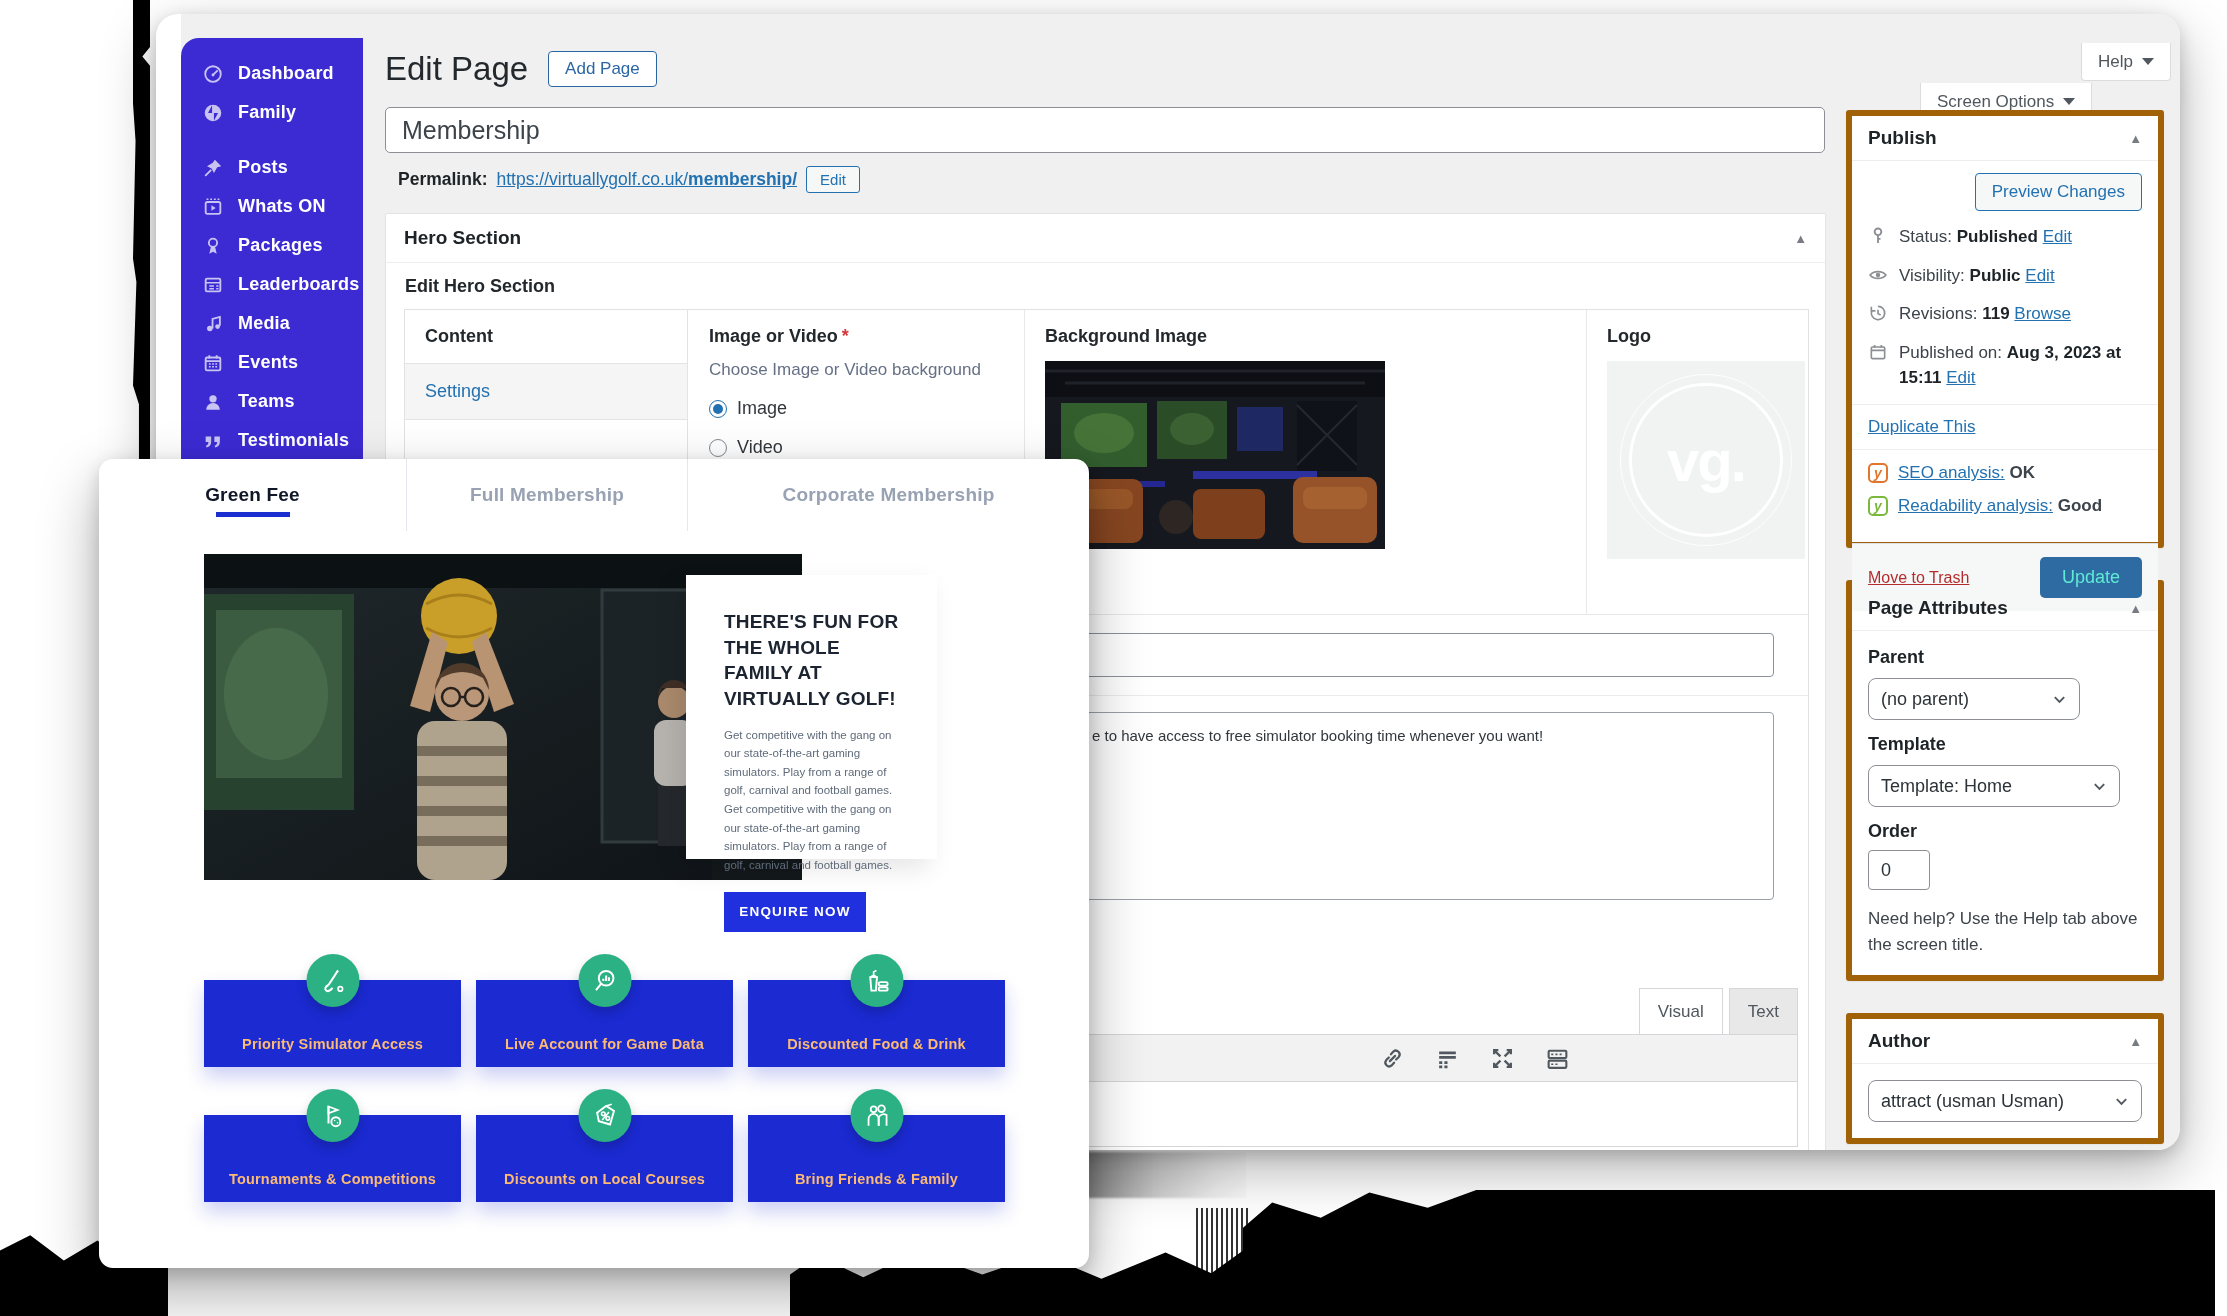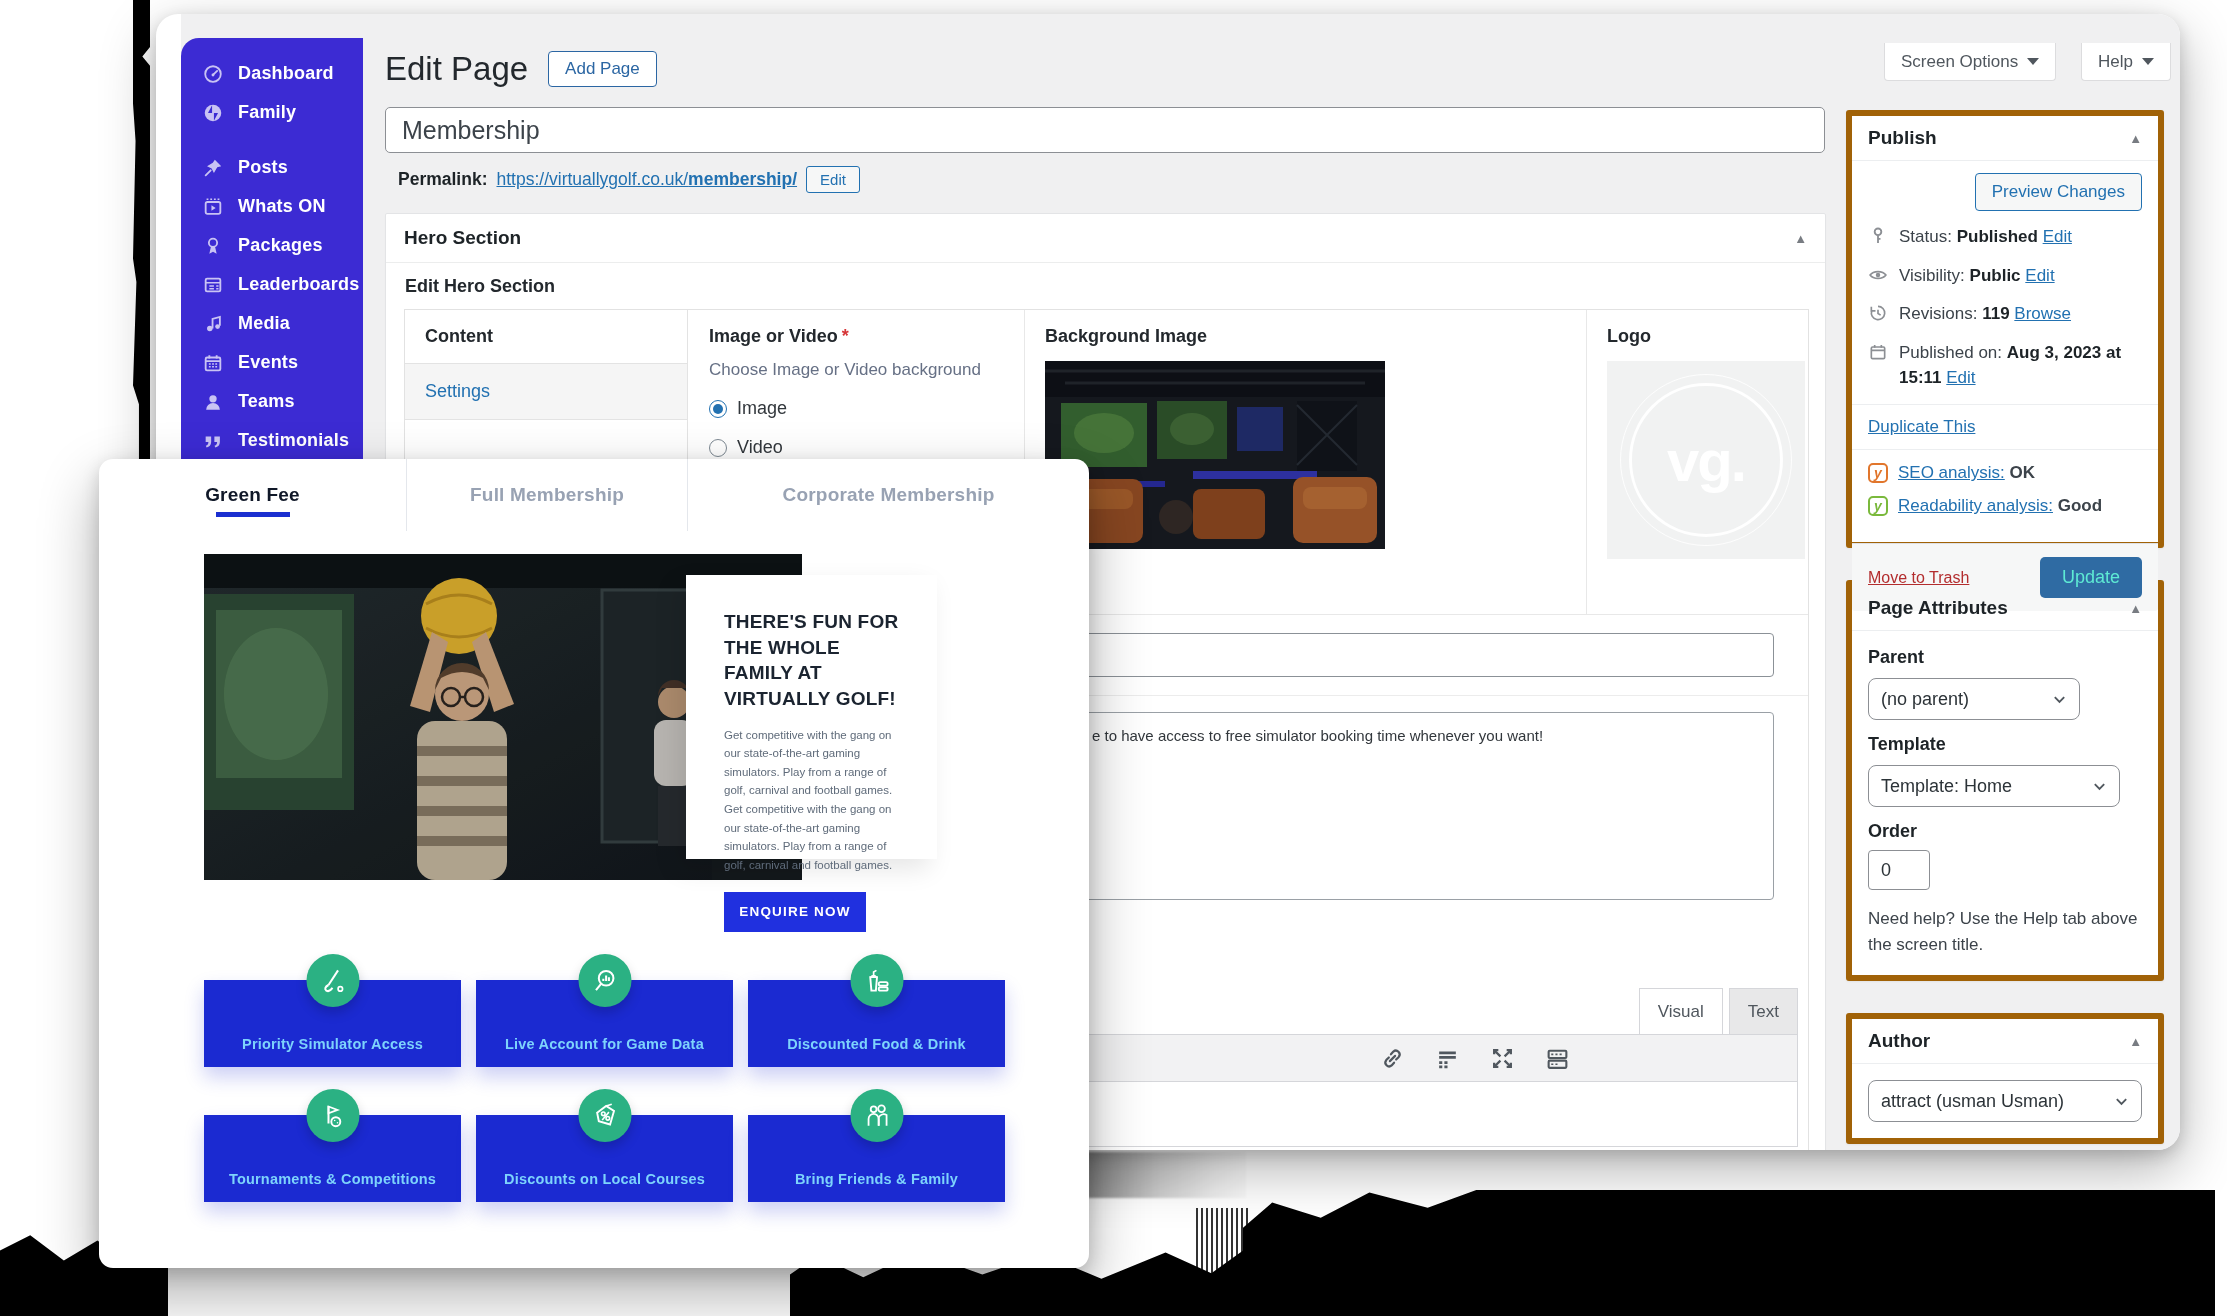--- a/index.html
+++ b/index.html
@@ -36,21 +36,21 @@
   .sb-item .ic{width:22px;height:22px;color:#c9c3f4;flex:0 0 auto;}
   .sb-gap{height:16px;}
   
   .page-header{position:absolute;left:229px;top:36px;display:flex;align-items:center;gap:20px;}
   .page-title{font-size:33px;font-weight:400;color:#23282d;}
   .btn-add{border:1.5px solid #2b66a3;color:#2b66a3;background:#fff;border-radius:4px;
     padding:7px 16px;font-size:17px;font-weight:500;cursor:pointer;}
   .so-tab{position:absolute;top:29px;height:38px;background:#fff;border:1px solid #dcdcde;border-top:none;
     border-radius:0 0 4px 4px;color:#50575e;font-size:17px;display:flex;align-items:center;gap:9px;
     padding:0 16px;cursor:pointer;box-sizing:border-box;}
-  .so-screen{left:1728px;} .so-help{left:1925px;}
+  .so-screen{left:1764px;margin-top:40px;} .so-help{left:1925px;}
   .tri-down{width:0;height:0;border-left:6px solid transparent;border-right:6px solid transparent;
     border-top:7px solid #50575e;}
   
   .title-input{position:absolute;left:229px;top:93px;width:1440px;height:46px;box-sizing:border-box;
     border:1px solid #8c8f94;border-radius:5px;background:#fff;font-size:25px;color:#3c434a;
     padding:0 16px;font-family:"Liberation Sans",sans-serif;}
   .permalink{position:absolute;left:242px;top:152px;display:flex;align-items:center;gap:9px;
     font-size:17.5px;color:#1d2327;}
   .permalink b{font-weight:700;}
   .plink{color:#2271b1;text-decoration:underline;cursor:pointer;}
@@ -153,21 +153,21 @@
   .card-info p{margin:14px 0 0 0;font-size:11.5px;color:#5f6b7a;line-height:1.62;}
   .btn-enquire{margin-top:17px;width:142px;height:40px;background:#2030df;color:#fff;border:none;
     font-size:13.5px;font-weight:800;letter-spacing:1.2px;display:flex;align-items:center;
     justify-content:center;cursor:pointer;font-family:"Liberation Sans",sans-serif;}
   .benefits{position:absolute;left:105px;top:495px;width:801px;display:grid;
     grid-template-columns:repeat(3,257px);column-gap:15px;row-gap:22px;}
   .benefit{position:relative;height:113px;}
   .b-tile{position:absolute;left:0;right:0;top:26px;bottom:0;background:#1b2ad1;display:flex;
     align-items:flex-end;justify-content:center;padding-bottom:15px;box-sizing:border-box;
     box-shadow:0 10px 18px rgba(27,42,209,.22);cursor:pointer;}
-  .b-label{color:#7dd3fc;font-size:14.5px;font-weight:700;letter-spacing:.2px;text-align:left;}
+  .b-label{color:#fdba74;font-size:14.5px;font-weight:700;letter-spacing:.2px;text-align:left;}
   .b-circle{position:absolute;top:0;left:50%;transform:translateX(-50%);width:53px;height:53px;
     border-radius:50%;background:#2bb183;display:grid;place-items:center;z-index:2;
     box-shadow:0 6px 12px rgba(0,0,0,.18);}
   .b-circle svg{width:27px;height:27px;color:#fff;}
 </style>
 </head>
 <body>
 
 <div class="deco deco-left-strip"></div>
 <div class="deco deco-bottom-left"></div>

